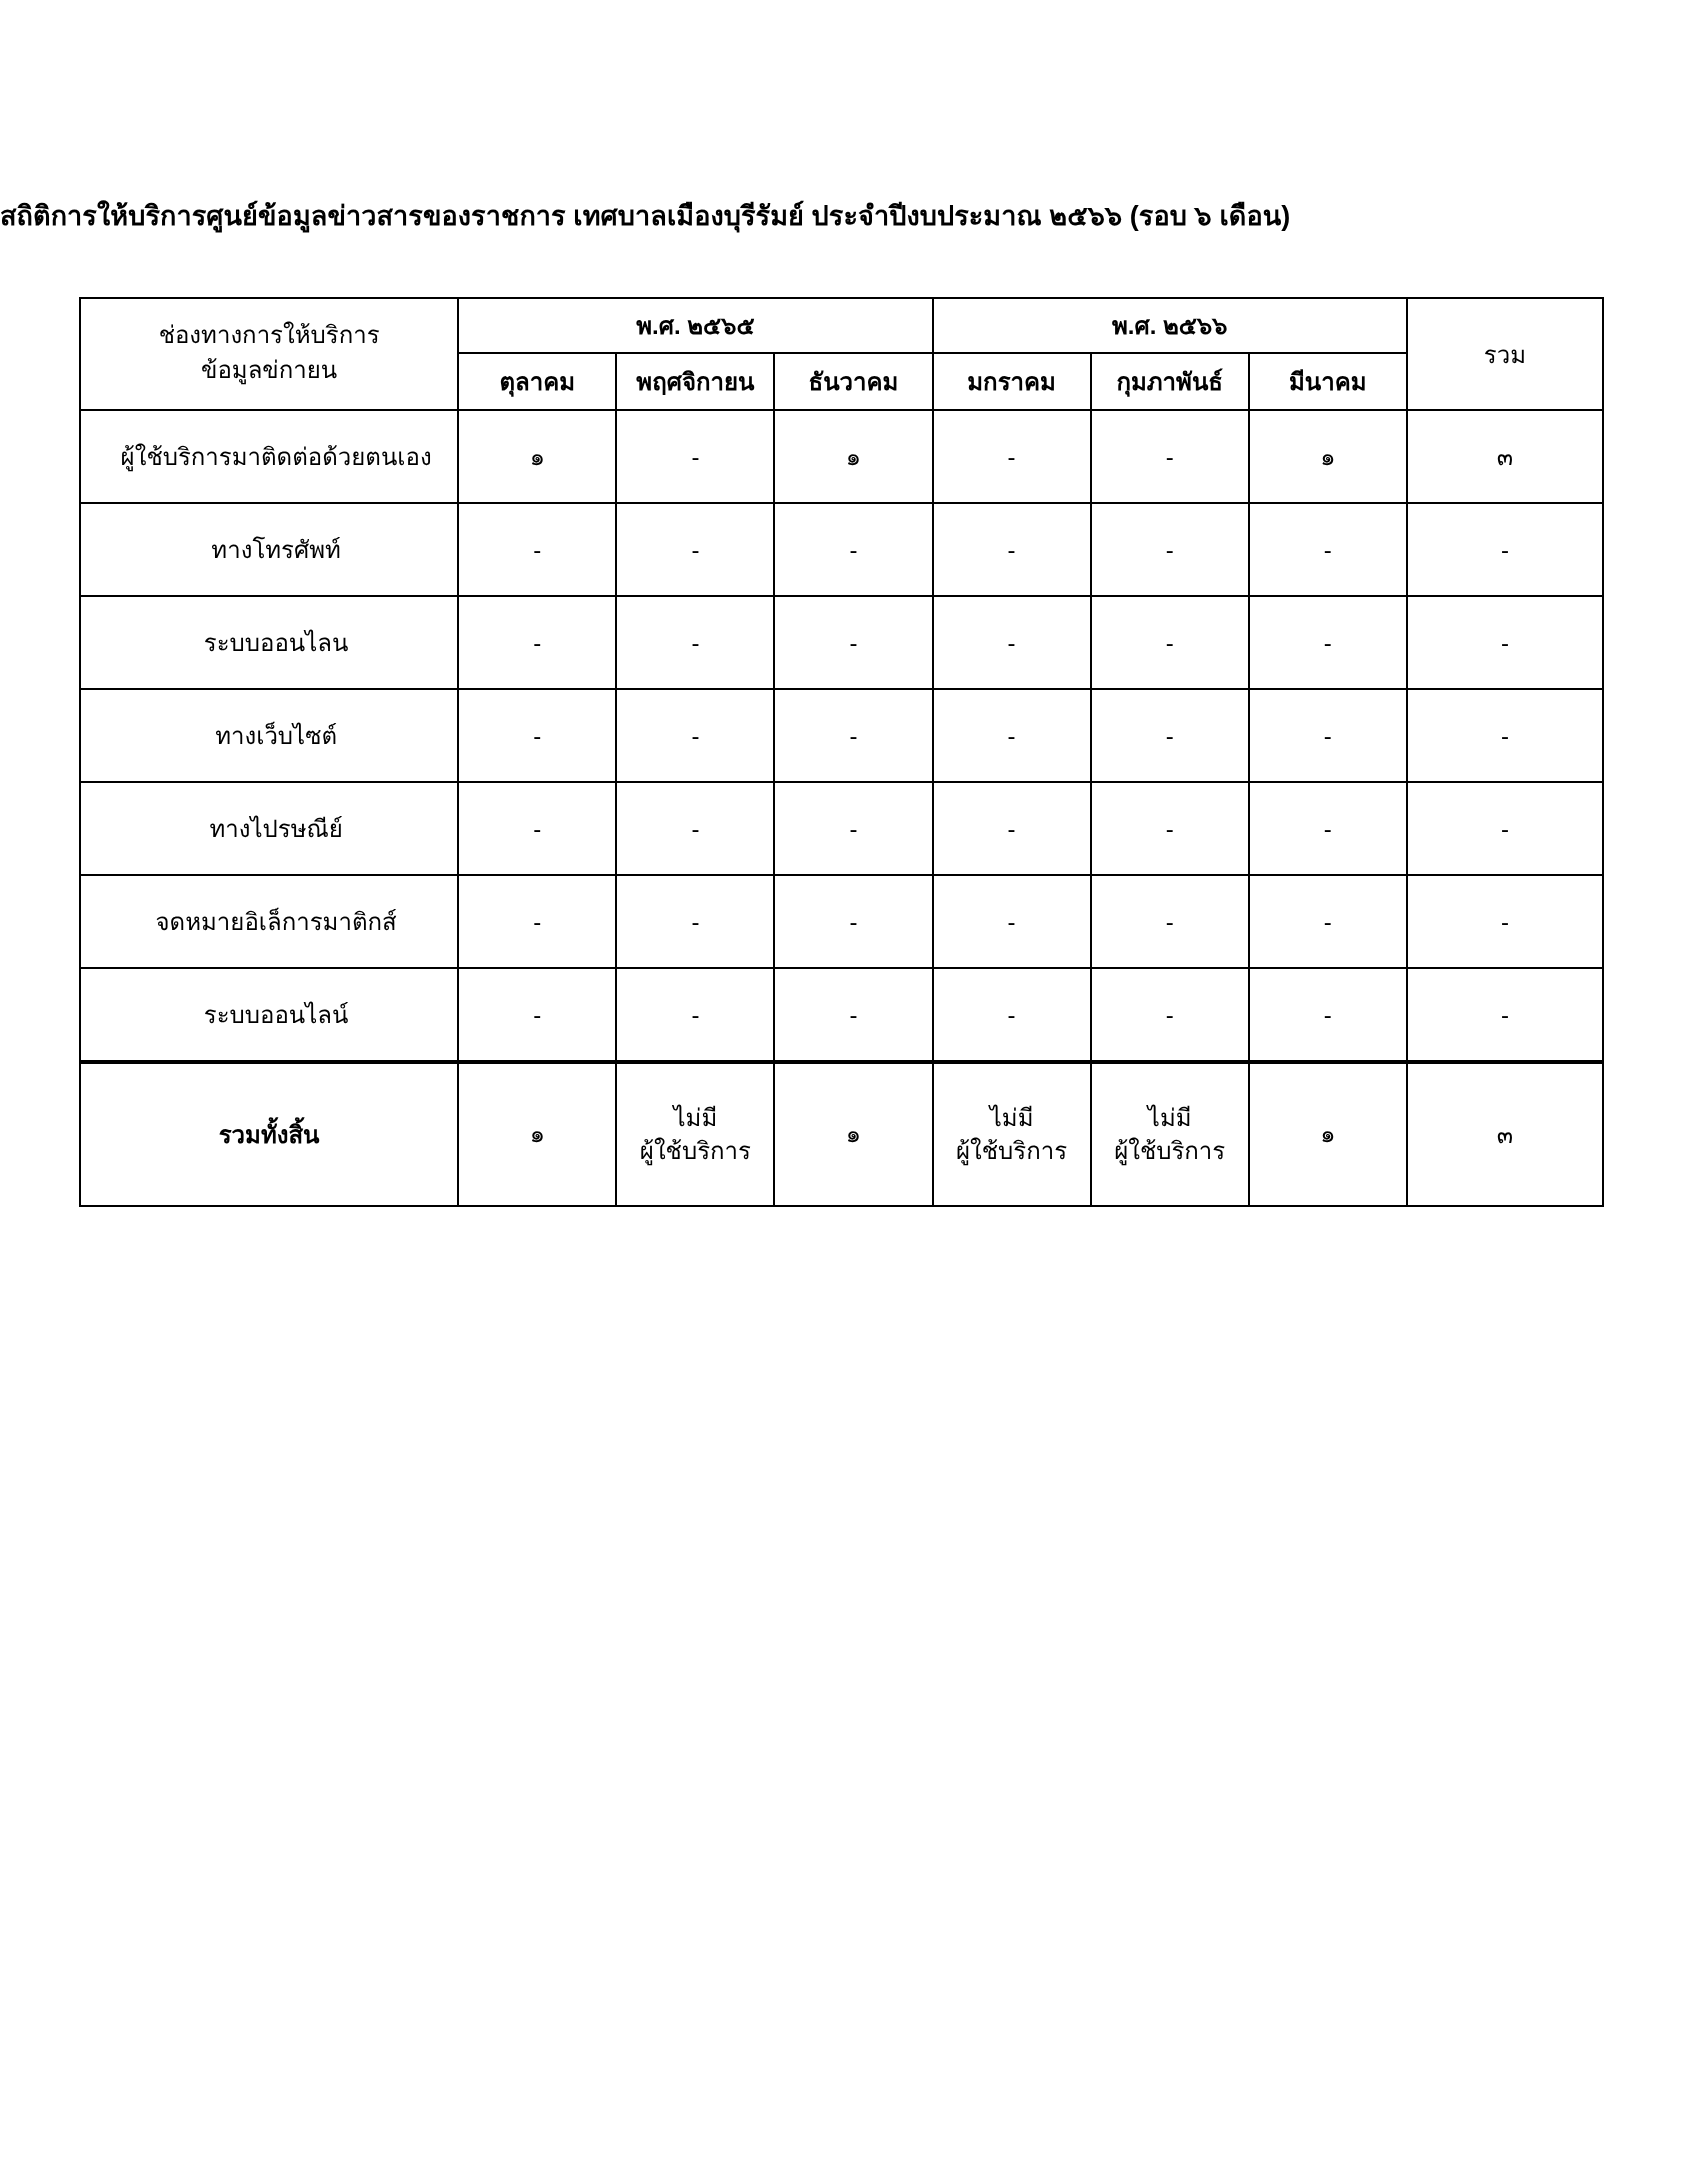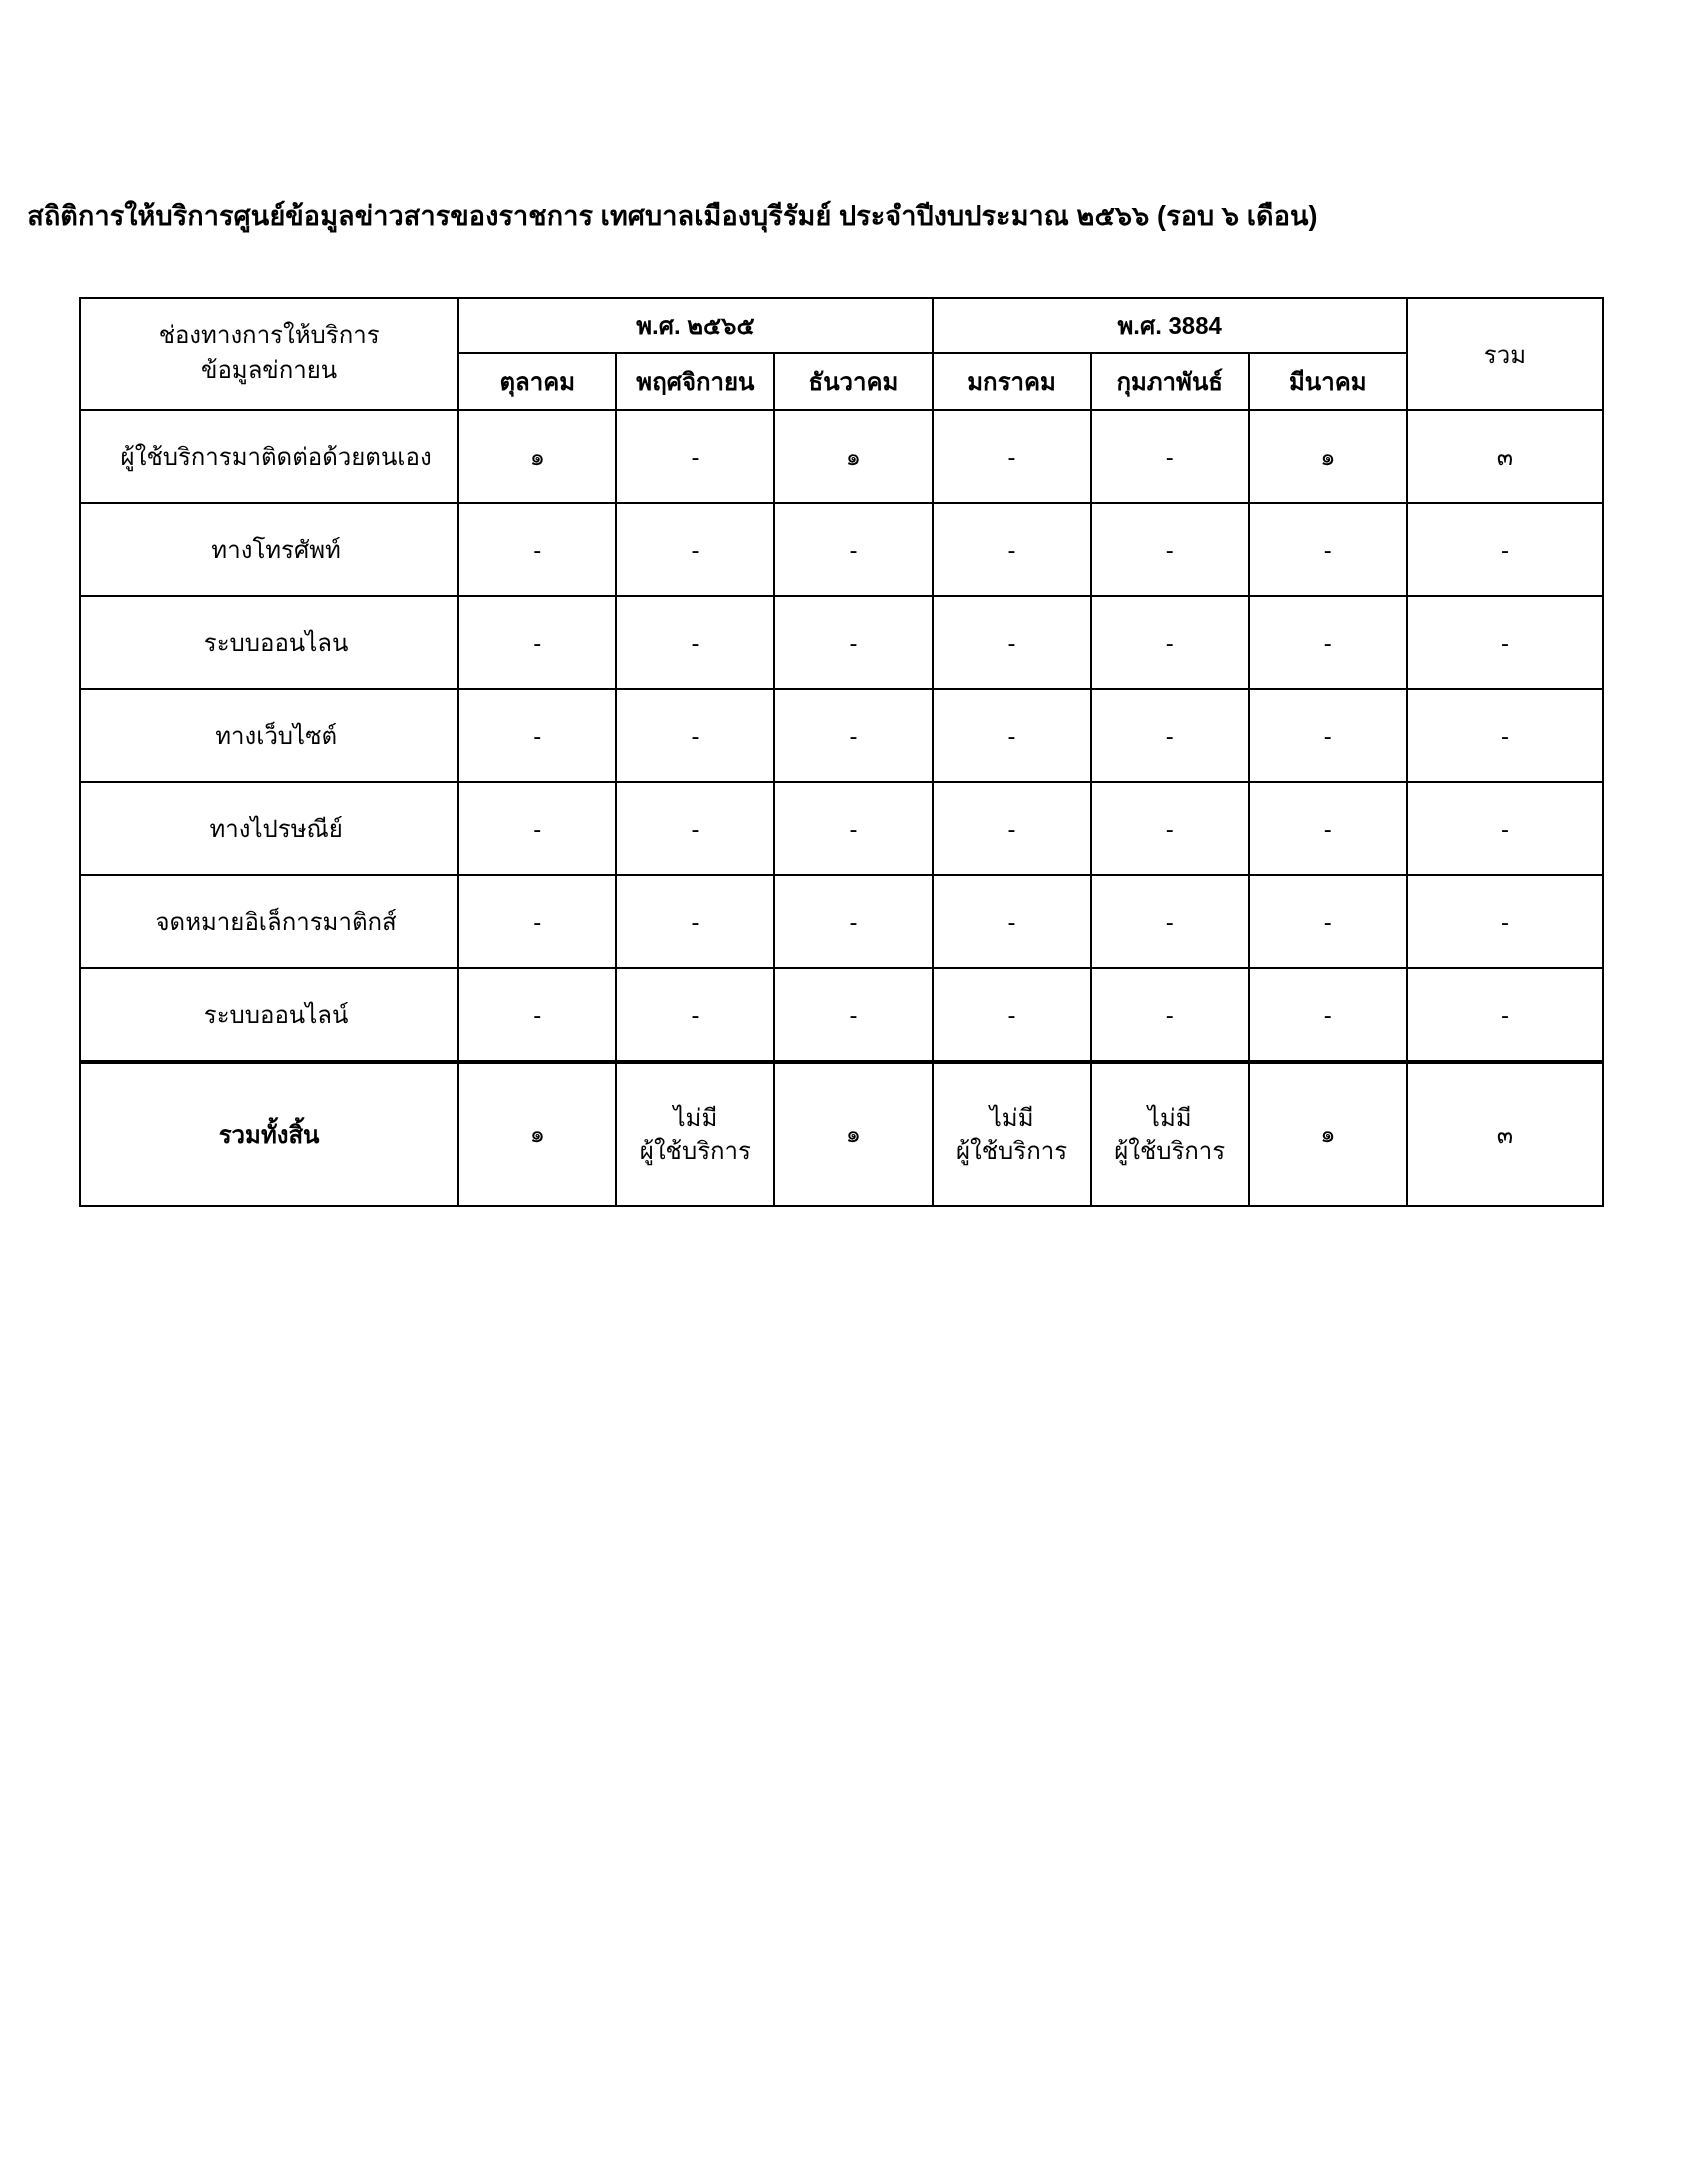--- a/index.html
+++ b/index.html
@@ -17,21 +17,21 @@
     position: relative;
     width: 1683px;
     height: 2178px;
     box-sizing: border-box;
   }
   .doc-title {
     position: absolute;
     top: 194px;
     left: 0;
     width: 1345px;
-    text-align: center;
+    text-align: left;
     font-size: 27px;
     font-weight: bold;
     letter-spacing: 0.1px;
     white-space: nowrap;
   }
   .table-wrap {
     position: absolute;
     top: 297px;
     left: 79px;
     width: 1525px;
@@ -122,21 +122,21 @@
           <col class="c-month">
         <col class="c-total">
       </colgroup>
       <thead>
         <tr>
           <td class="hdr-channel" rowspan="2">
             <span>ช่องทางการให้บริการ</span><br>
             <span>ข้อมูลข่กายน</span>
           </td>
           <td class="hdr-year" colspan="3">พ.ศ. ๒๕๖๕</td>
-          <td class="hdr-year" colspan="3">พ.ศ. 3884</td>
+          <td class="hdr-year" colspan="3">พ.ศ. ๒๕๖๖</td>
           <td class="hdr-total" rowspan="2">รวม</td>
         </tr>
         <tr>
           <td class="hdr-month">ตุลาคม</td>
           <td class="hdr-month">พฤศจิกายน</td>
           <td class="hdr-month">ธันวาคม</td>
           <td class="hdr-month">มกราคม</td>
           <td class="hdr-month">กุมภาพันธ์</td>
           <td class="hdr-month">มีนาคม</td>
         </tr>

